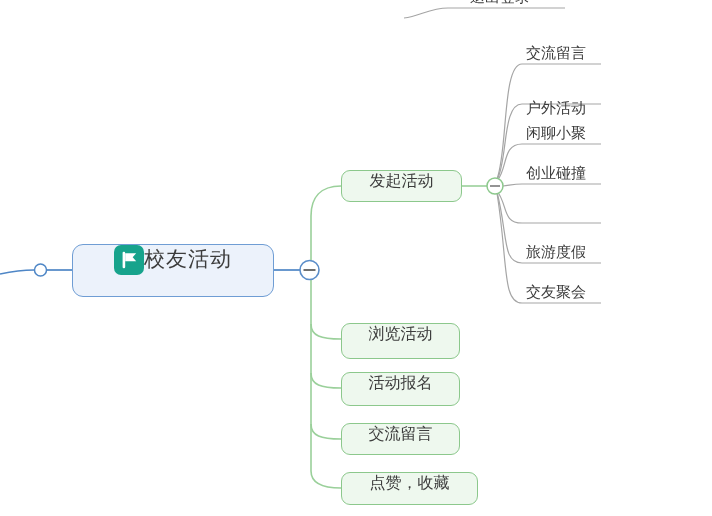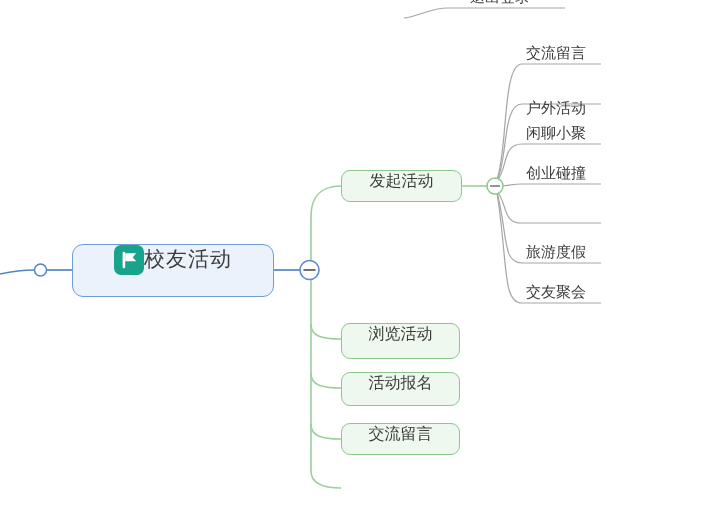--- a/index.html
+++ b/index.html
@@ -104,20 +104,23 @@
   </div>
   <div class="node branch-node b1">
     <span>浏览活动</span>
   </div>
   <div class="node branch-node b2">
     <span>活动报名</span>
   </div>
   <div class="node branch-node b3">
     <span>交流留言</span>
   </div>
+  <div class="node branch-node b4">
+    <span>点赞，收藏</span>
+  </div>
 
   <div class="leaf l0">交流留言</div>
   <div class="leaf l1">户外活动</div>
   <div class="leaf l2">闲聊小聚</div>
   <div class="leaf l3">创业碰撞</div>
   <div class="leaf l5">旅游度假</div>
   <div class="leaf l6">交友聚会</div>
 
 </div>
 

